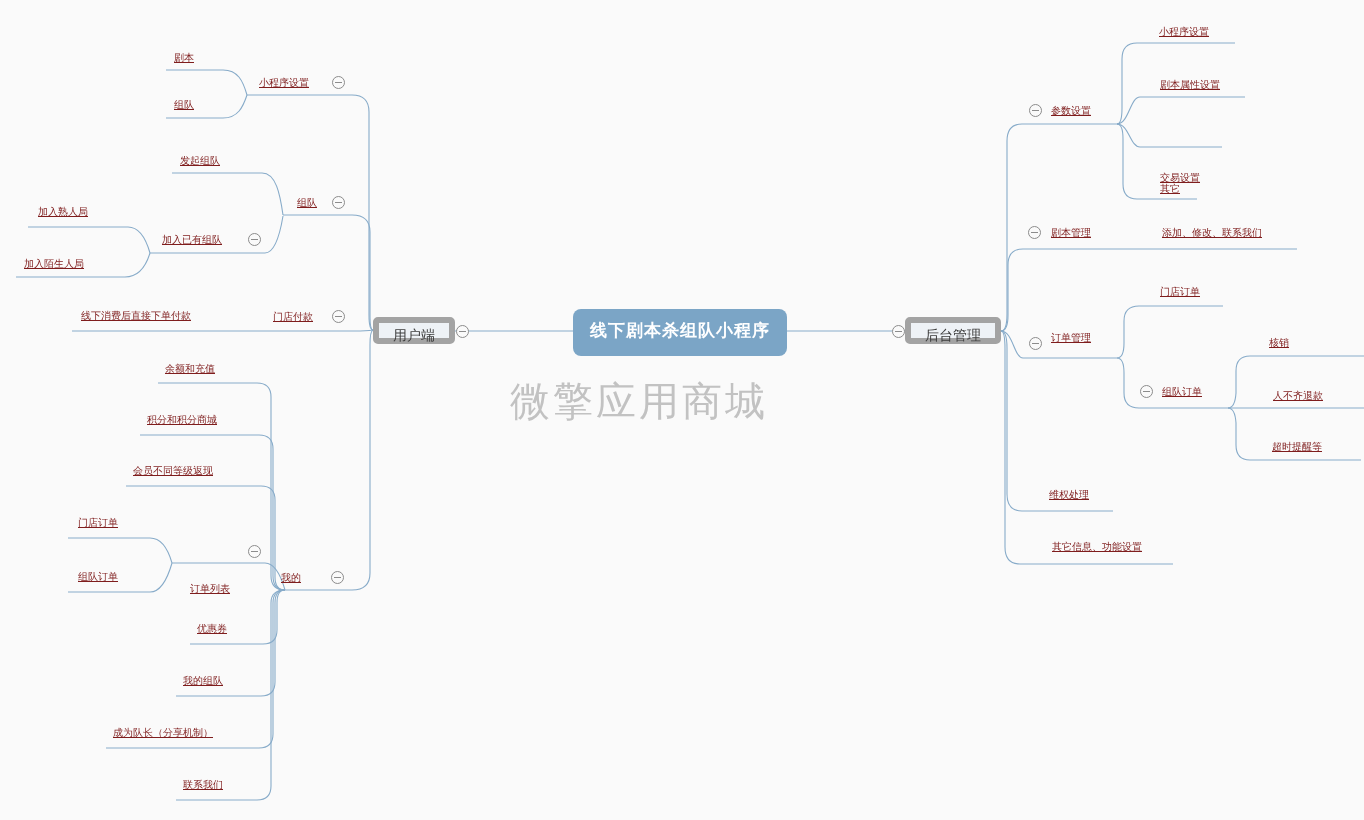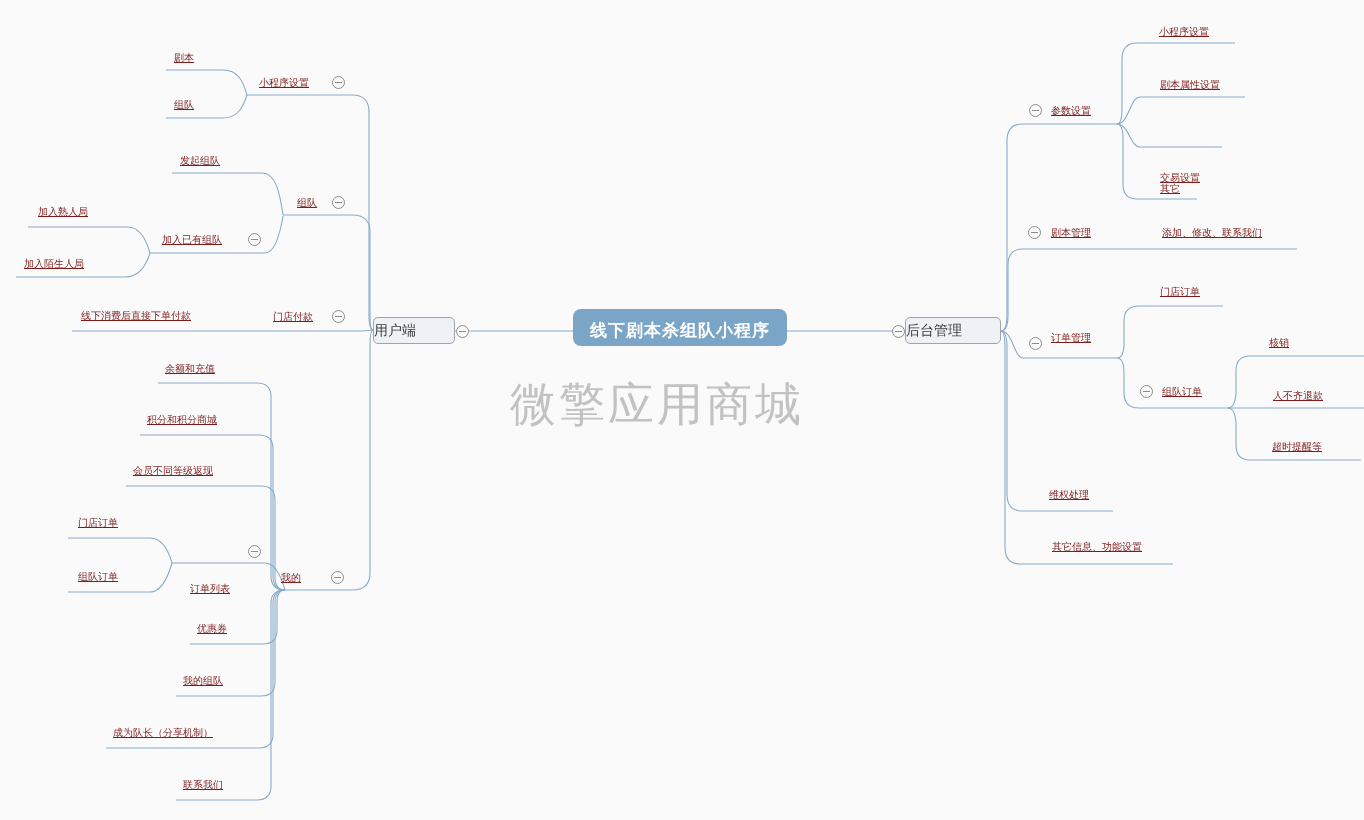--- a/index.html
+++ b/index.html
@@ -20,30 +20,30 @@
     position:absolute; width:13px; height:13px; box-sizing:border-box;
     border:1px solid #8c8c8c; border-radius:50%; background:#fafafa;
     cursor:pointer;
   }
   .minus::after {
     content:""; position:absolute; left:2px; right:2px; top:5px; height:0;
     border-top:1px solid #8c8c8c;
   }
   .node-box {
     position:absolute; box-sizing:border-box; background:#eef2f6;
-    border:1px solid #a3a3a3; border-radius:5px; text-align:left;
+    border:6px solid #a3a3a3; border-radius:5px; text-align:center;
     font-size:14px; color:#3d3d3d;
   }
   .central {
     position:absolute; box-sizing:border-box; background:#7ba5c6;
     border-radius:8px; color:#ffffff; font-weight:bold; font-size:17px;
     text-align:center; letter-spacing:1px;
   }
   .watermark {
-    position:absolute; font-size:46px; color:#c2c2c2; letter-spacing:3px;
+    position:absolute; font-size:40px; color:#c2c2c2; letter-spacing:3px;
     white-space:nowrap;
   }
 </style>
 </head>
 <body>
 
 <div id="canvas">
 
   <svg class="lines" width="1364" height="820">
 
@@ -81,21 +81,21 @@
     <path d="M1117 358 Q1124 358 1124 343 V321 Q1124 306 1139 306 H1223"></path>
     <path d="M1117 358 Q1124 358 1124 373 V393 Q1124 408 1139 408 H1364"></path>
     <path d="M1228 408 Q1235 408 1236 393 V371 Q1236 356 1250 356 H1364"></path>
     <path d="M1228 408 Q1235 408 1236 423 V445 Q1236 460 1250 460 H1361"></path>
     <path d="M1001 331 Q1007 331 1007 348 V494 Q1007 511 1022 511 H1113"></path>
     <path d="M1001 331 Q1005 331 1005 349 V547 Q1005 564 1020 564 H1173"></path>
   </svg>
 
   <div class="watermark" style="left:510px; top:374px;">微擎应用商城</div>
 
-  <div class="central" style="left:573px; top:309px; width:214px; height:37px; line-height:43px;">线下剧本杀组队小程序</div>
+  <div class="central" style="left:573px; top:309px; width:214px; height:47px; line-height:43px;">线下剧本杀组队小程序</div>
   <div class="node-box" style="left:373px; top:317px; width:82px; height:27px; line-height:25px;">用户端</div>
   <div class="node-box" style="left:905px; top:317px; width:96px; height:27px; line-height:25px;">后台管理</div>
 
   <div class="topic" style="left:259px; top:75px;">小程序设置</div>
   <div class="topic" style="left:174px; top:50px;">剧本</div>
   <div class="topic" style="left:174px; top:97px;">组队</div>
   <div class="topic" style="left:297px; top:195px;">组队</div>
   <div class="topic" style="left:180px; top:153px;">发起组队</div>
   <div class="topic" style="left:162px; top:232px;">加入已有组队</div>
   <div class="topic" style="left:38px;  top:204px;">加入熟人局</div>

